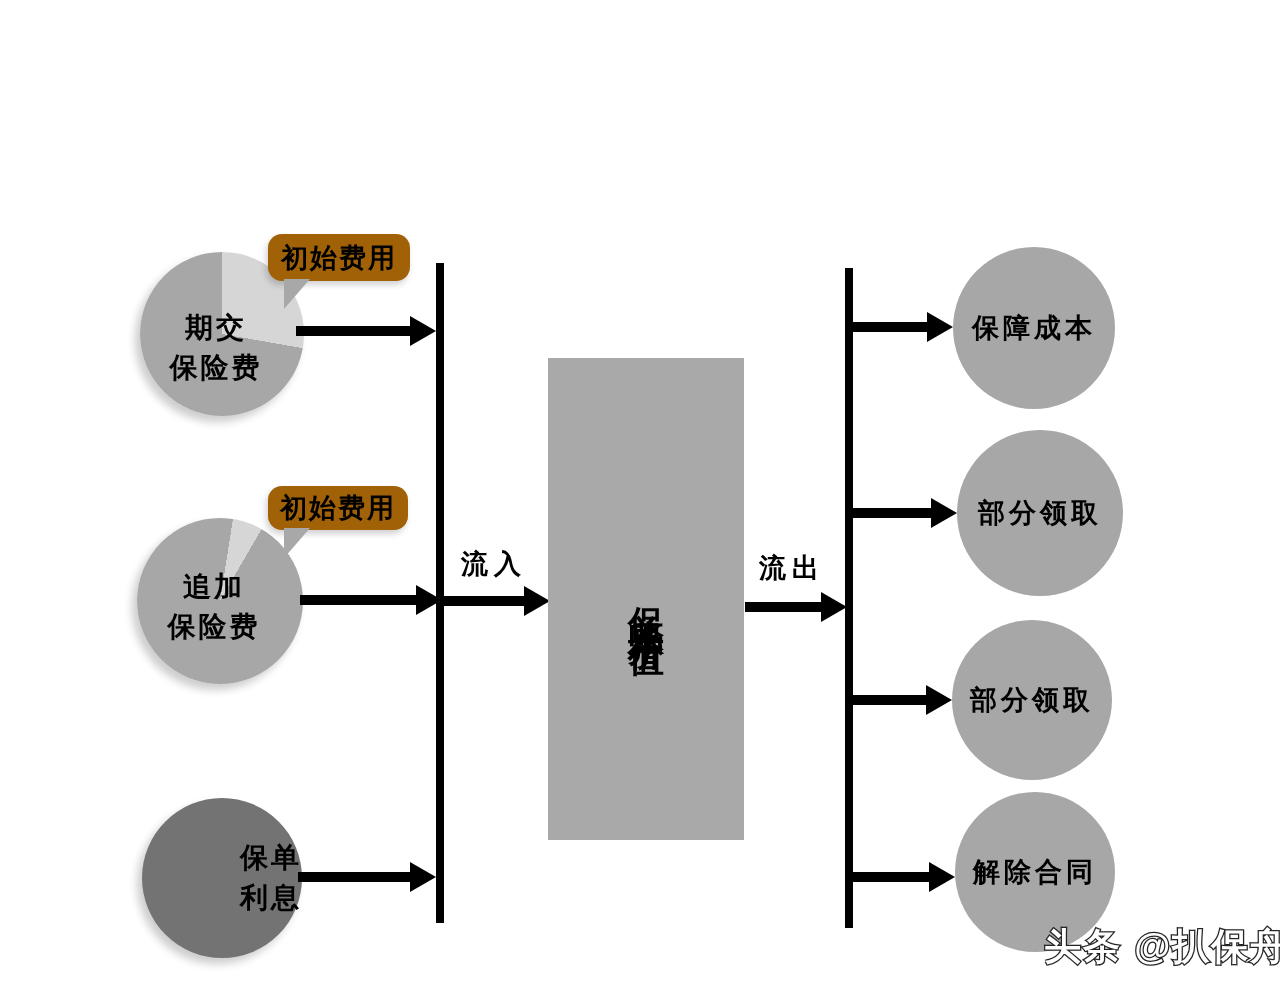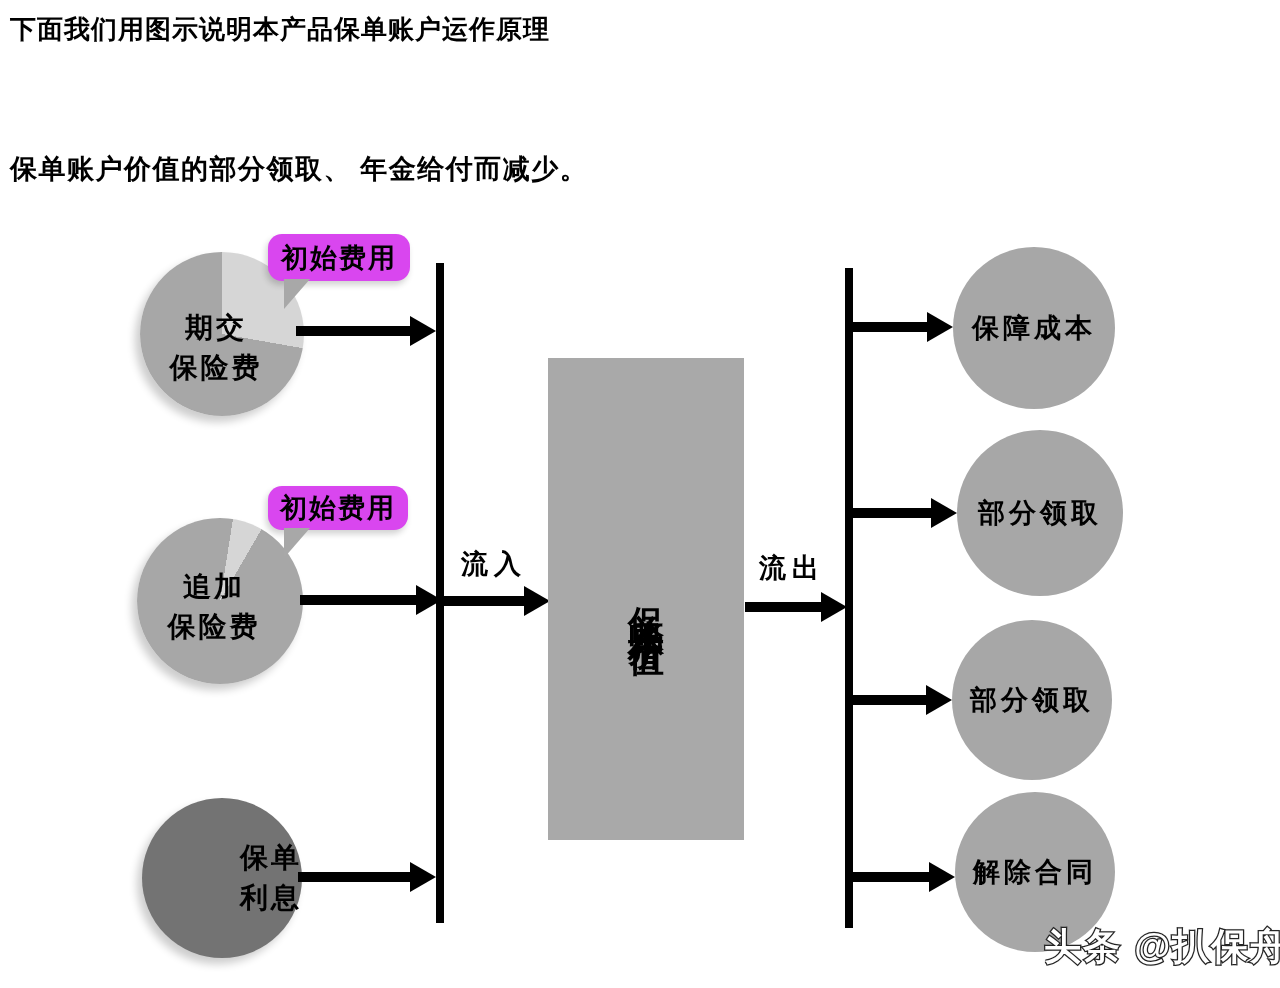--- a/index.html
+++ b/index.html
@@ -69,21 +69,21 @@
   .arrow.b3{left:853px;top:685px;width:99px;}
   .arrow.b4{left:853px;top:862px;width:102px;}
   .arrow .shaft{width:calc(100% - 24px);}
 
   .flow-label{position:absolute;font-size:27px;font-weight:700;letter-spacing:6px;text-align:center;white-space:nowrap;}
   .flow-label.in{left:448px;top:546px;width:92px;}
   .flow-label.out{left:748px;top:550px;width:88px;}
 
   
   .callout{
-    position:absolute;background:#d946ef;border-radius:14px;
+    position:absolute;background:#a16207;border-radius:14px;
     display:flex;align-items:center;justify-content:center;
     font-size:27px;font-weight:700;letter-spacing:2px;
     box-shadow:-2px 4px 6px rgba(0,0,0,0.18);
   }
   .callout.k1{left:268px;top:234px;width:142px;height:47px;}
   .callout.k2{left:268px;top:486px;width:140px;height:44px;}
   .callout .tail{
     position:absolute;left:16px;top:100%;margin-top:-2px;width:0;height:0;
     border-top:30px solid #a8a8a8;border-right:26px solid transparent;
   }
@@ -93,22 +93,20 @@
     -webkit-text-stroke:2.5px #2b2b2b;paint-order:stroke fill;
     text-shadow:0 0 2px rgba(0,0,0,0.6);
     font-family:"Liberation Sans","DejaVu Sans",sans-serif;
   }
 </style>
 </head>
 <body>
 
 <div class="canvas">
 
-  <div class="title">下面我们用图示说明本产品保单账户运作原理</div>
-  <div class="para l2">保单账户价值的部分领取、 年金给付而减少。</div>
 
   <div>
 
     <div class="vline left"></div>
     <div class="vline right"></div>
 
     <div class="circle src src1">
       <div class="clines">
         <span>期交</span>
         <span>保险费</span>

